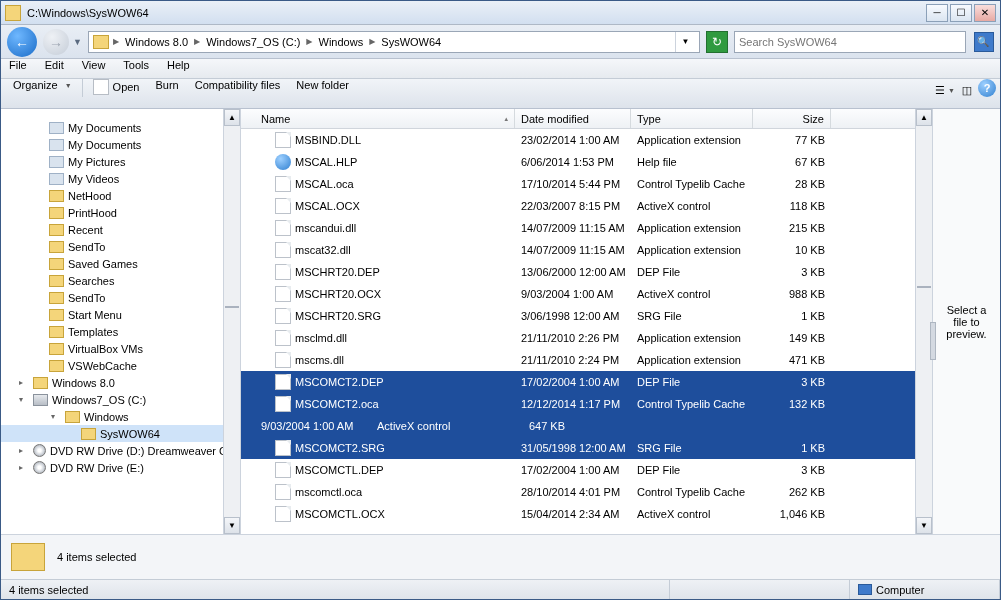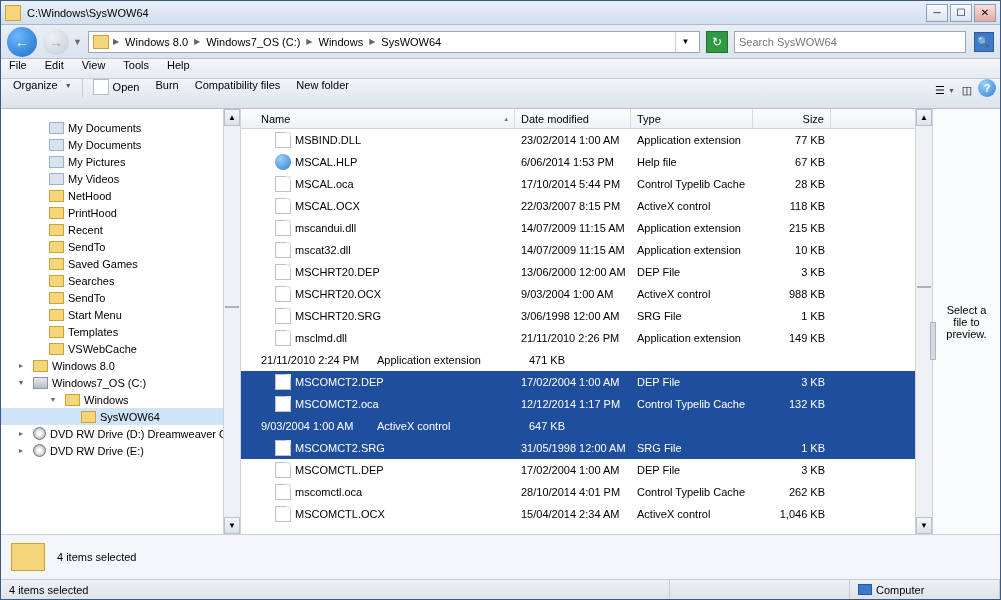--- a/index.html
+++ b/index.html
@@ -215,20 +215,24 @@
           <div class="tree-item l2">
             <span class="folder-icon"></span>
             <span>Start Menu</span>
           </div>
           <div class="tree-item l2">
             <span class="folder-icon"></span>
             <span>Templates</span>
           </div>
           <div class="tree-item l2">
             <span class="folder-icon"></span>
+            <span>VirtualBox VMs</span>
+          </div>
+          <div class="tree-item l2">
+            <span class="folder-icon"></span>
             <span>VSWebCache</span>
           </div>
           <div class="tree-item l1">
             <span style="width:10px;font-size:8px;color:#666;margin-left:-14px">▸</span>
             <span class="folder-icon"></span>
             <span>Windows 8.0</span>
           </div>
           <div class="tree-item l1">
             <span style="width:10px;font-size:8px;color:#666;margin-left:-14px">▾</span>
             <span class="drive-icon"></span>
@@ -371,20 +375,24 @@
   <div class="cell name">
                 <span class="fi "></span>
                 <span>msclmd.dll</span>
               </div>
   <div class="cell date">21/11/2010 2:26 PM</div>
   <div class="cell type">Application extension</div>
   <div class="cell size">149 KB</div>
             </div>
             <div class="row">
               <div style="width:14px"></div>
+  <div class="cell name">
+                <span class="fi "></span>
+                <span>mscms.dll</span>
+              </div>
   <div class="cell date">21/11/2010 2:24 PM</div>
   <div class="cell type">Application extension</div>
   <div class="cell size">471 KB</div>
             </div>
             <div class="row sel">
               <div style="width:14px"></div>
   <div class="cell name">
                 <span class="fi "></span>
                 <span>MSCOMCT2.DEP</span>
               </div>

